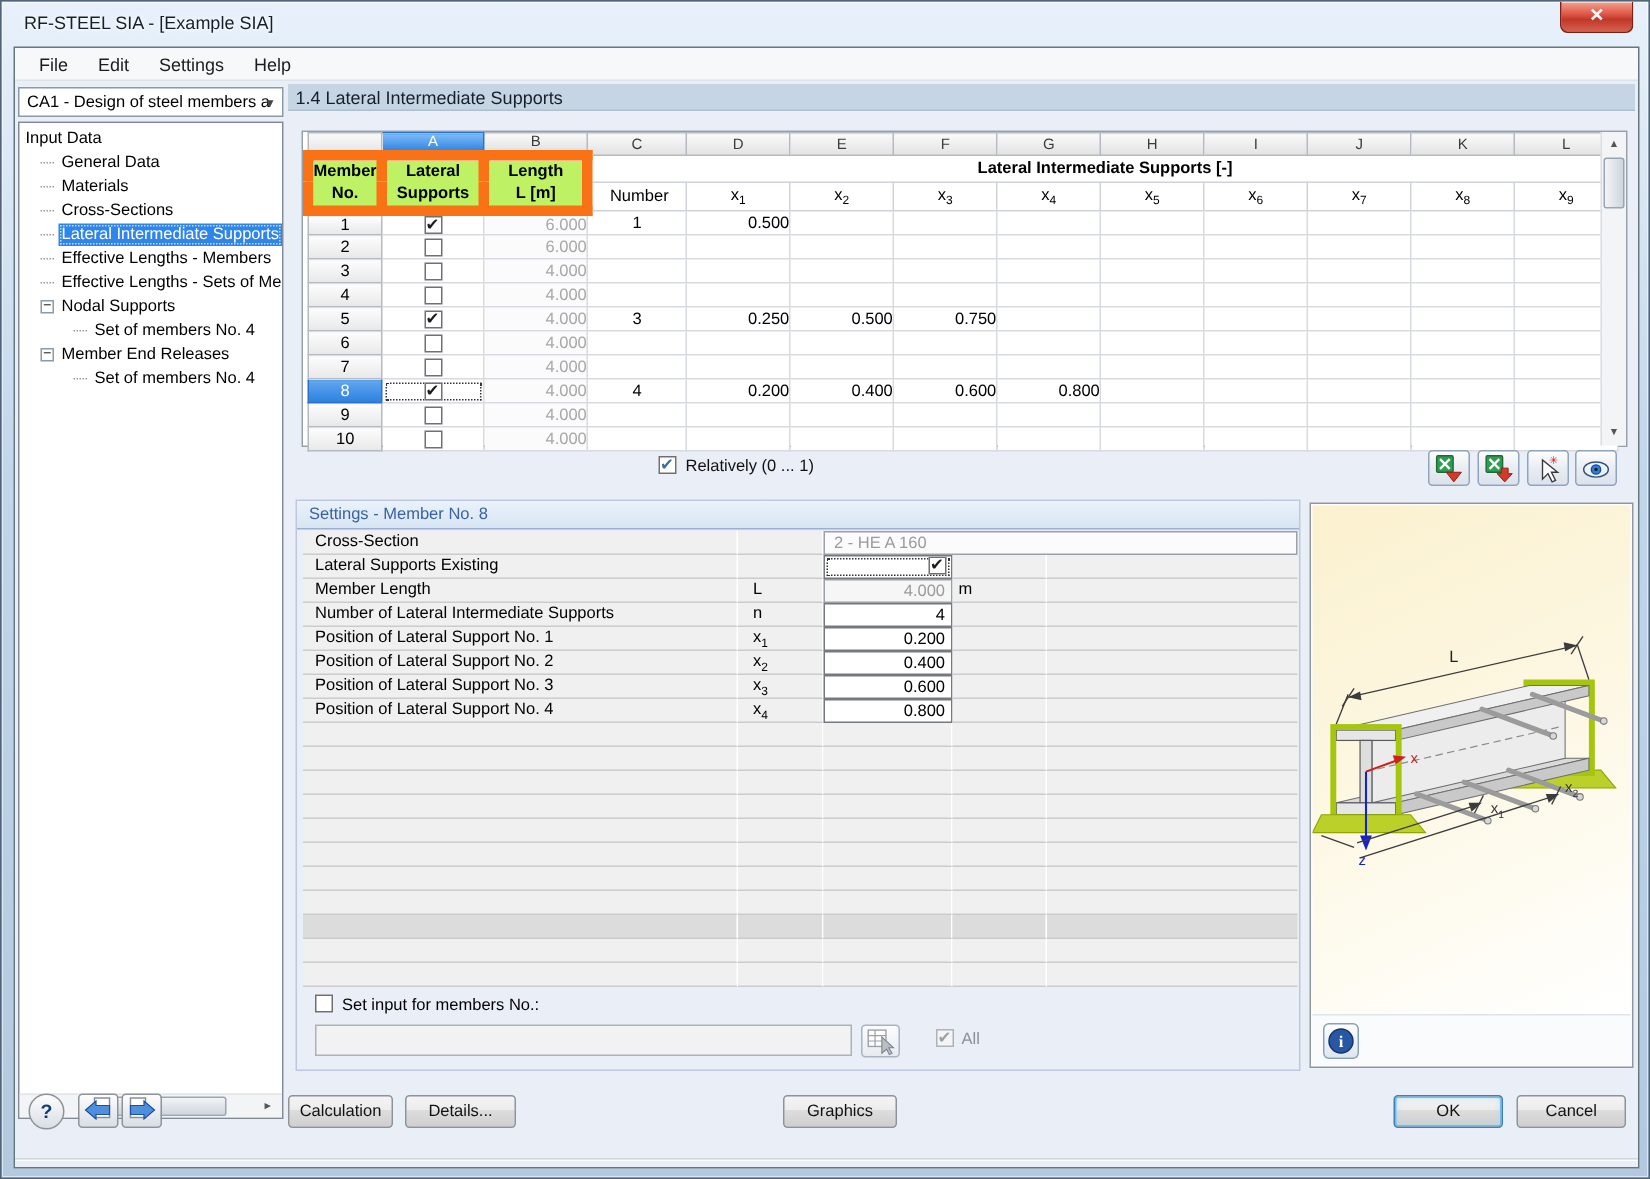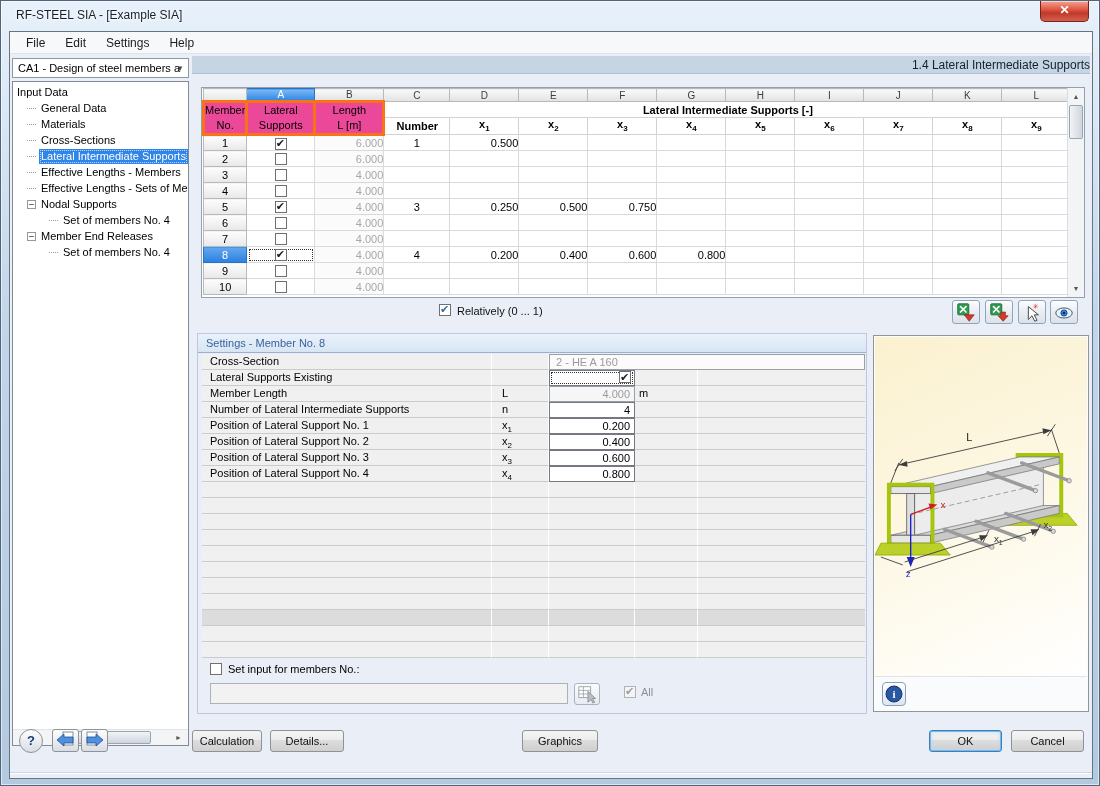--- a/index.html
+++ b/index.html
@@ -36,34 +36,34 @@
   .tlabel{padding:0 2px;}
   .tree-item.selected .tlabel{background:#2f86e8;color:#fff;outline:1px dotted #bcdcff;outline-offset:-2px;}
   .hscroll{position:absolute;left:0;right:0;bottom:0;height:16px;background:#f3f4f6;border-top:1px solid #e1e4e8;}
   .hscroll .arr{position:absolute;top:1px;width:15px;height:14px;color:#555;font-size:7px;text-align:center;line-height:14px;}
   .hscroll .arr.left{left:2px;} .hscroll .arr.right{right:2px;}
   .hscroll .thumb{position:absolute;left:42px;top:1px;width:96px;height:13px;
     background:linear-gradient(#f2f4f6,#cfd6de);border:1px solid #98a5b3;border-radius:2px;}
   
   .section-header{position:absolute;left:182px;top:24px;width:898px;height:18px;
     background:#c6d5e4;border-bottom:1px solid #aebfd0;font-size:12px;color:#16202c;
-    line-height:18px;padding-left:5px;text-align:right;}
+    line-height:18px;padding-left:5px;}
   
   .table-wrap{position:absolute;left:191px;top:55px;width:884px;height:211px;background:#fff;
     border:1px solid #95a0ac;}
   table.grid{border-collapse:collapse;table-layout:fixed;font-size:11px;}
   table.grid th,table.grid td{padding:0;overflow:hidden;white-space:nowrap;}
   tr.letters th{height:13px;background:linear-gradient(#fafafa,#e2e2e2);color:#3c3c3c;
     border:1px solid #b5bac1;font-weight:normal;font-size:10px;}
   tr.letters th.corner{background:linear-gradient(#fafafa,#e6e6e6);}
   tr.letters th.sel{background:linear-gradient(#7db9f5,#2e86e4);color:#fff;border-color:#2a72c4;}
-  th.colhead{background:#ec4899;font-weight:normal;border:3px solid #f97316;color:#000;}
+  th.colhead{background:#bef264;font-weight:bold;border:7px solid #f97316;color:#000;}
   th.colhead .l1,th.colhead .l2{display:block;height:15px;line-height:15px;text-align:center;}
   tr.h1 th.group{height:16px;background:#fff;font-weight:bold;border:1px solid #cfd3d9;text-align:center;}
-  tr.h2 th{height:17px;background:#fff;font-weight:bold;border:1px solid #cfd3d9;text-align:center;margin-top:48px;}
+  tr.h2 th{height:17px;background:#fff;font-weight:normal;border:1px solid #cfd3d9;text-align:center;margin-top:48px;}
   tbody th.rowno{background:linear-gradient(#fdfdfd,#e8e8e8);border:1px solid #b5bac1;
     font-weight:normal;height:16px;}
   tbody tr.selrow th.rowno{background:linear-gradient(#63a7ef,#2b80e0);color:#fff;border-color:#2a72c4;}
   tbody td{border:1px solid #d7dade;background:#fff;height:16px;}
   td.cbcell{text-align:center;}
   td.cbcell.focused{outline:1px dotted #333;outline-offset:-3px;}
   td.len{color:#a8a8a8;text-align:right;padding-right:10px;background:#fbfbfb;}
   td.num{text-align:center;}
   td.xval{text-align:right;padding-right:8px;}
   .cb{display:inline-block;width:12px;height:12px;border:1px solid #707070;background:#fff;

